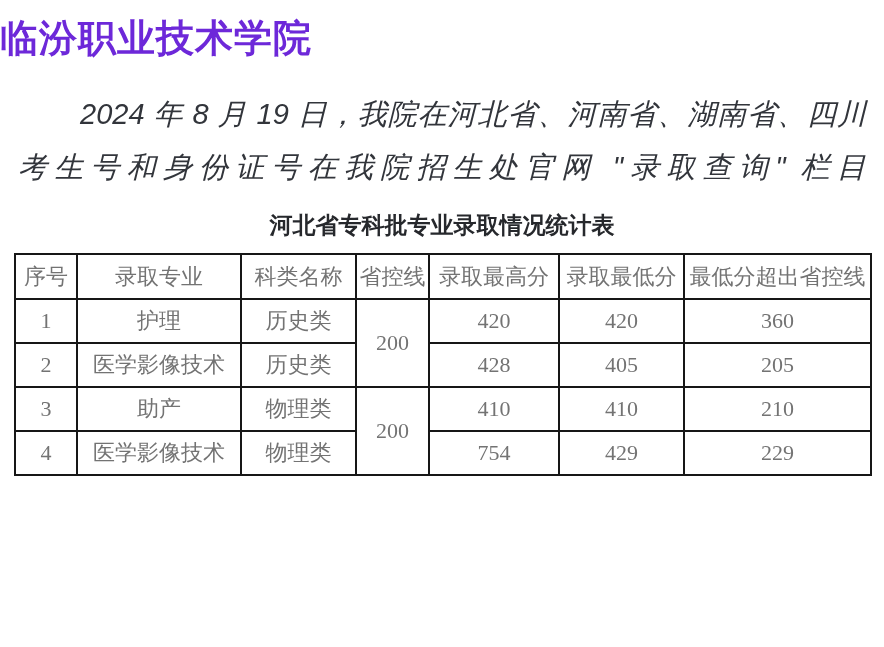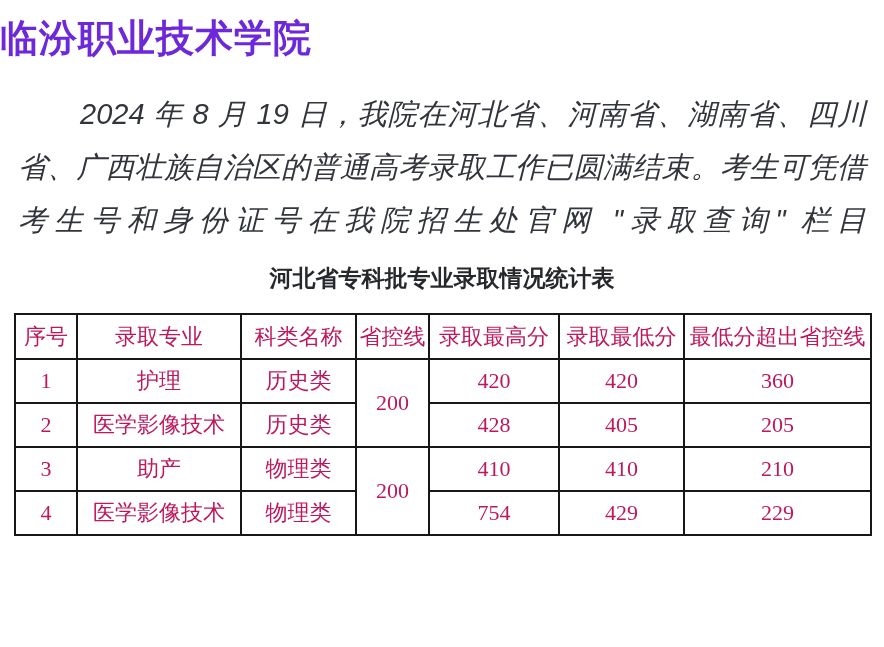--- a/index.html
+++ b/index.html
@@ -32,26 +32,26 @@
   .intro .line.indent { text-indent: 62px; }
   .caption {
     margin-top: 16px;
     text-align: center;
     font-family: "Liberation Serif", "DejaVu Serif", serif;
     font-size: 23px; line-height: 32px;
     font-weight: 700;
     color: #26282c;
   }
   table.stats {
-    margin: 18px 0 0 14px;
+    margin: 11px 0 0 14px;
     border-collapse: collapse;
     table-layout: fixed;
     width: 856px;
     font-family: "Liberation Serif", "DejaVu Serif", serif;
-    font-size: 22px; color: #be185d;
+    font-size: 22px; color: #737373;
   }
   table.stats th, table.stats td {
     border: 2px solid #171717;
     text-align: center; vertical-align: middle;
     font-weight: 400;
     padding: 0 2px;
     overflow: hidden;
   }
   table.stats thead tr { height: 45px; }
   table.stats tbody tr { height: 44px; }
@@ -65,21 +65,20 @@
 </style>
 </head>
 <body>
 
 <div class="doc">
 
   <div class="title title-1">临汾职业技术学院</div>
 
   <div class="intro">
     <div class="line indent">2024 年 8 月 19 日，我院在河北省、河南省、湖南省、四川</div>
-    <div class="line">省、广西壮族自治区的普通高考录取工作已圆满结束。考生可凭借</div>
     <div class="line">考生号和身份证号在我院招生处官网 "录取查询" 栏目</div>
   </div>
 
   <div class="caption">河北省专科批专业录取情况统计表</div>
 
   <table class="stats">
     <colgroup>
       <col class="c-seq">
         <col class="c-major">
         <col class="c-cat">

